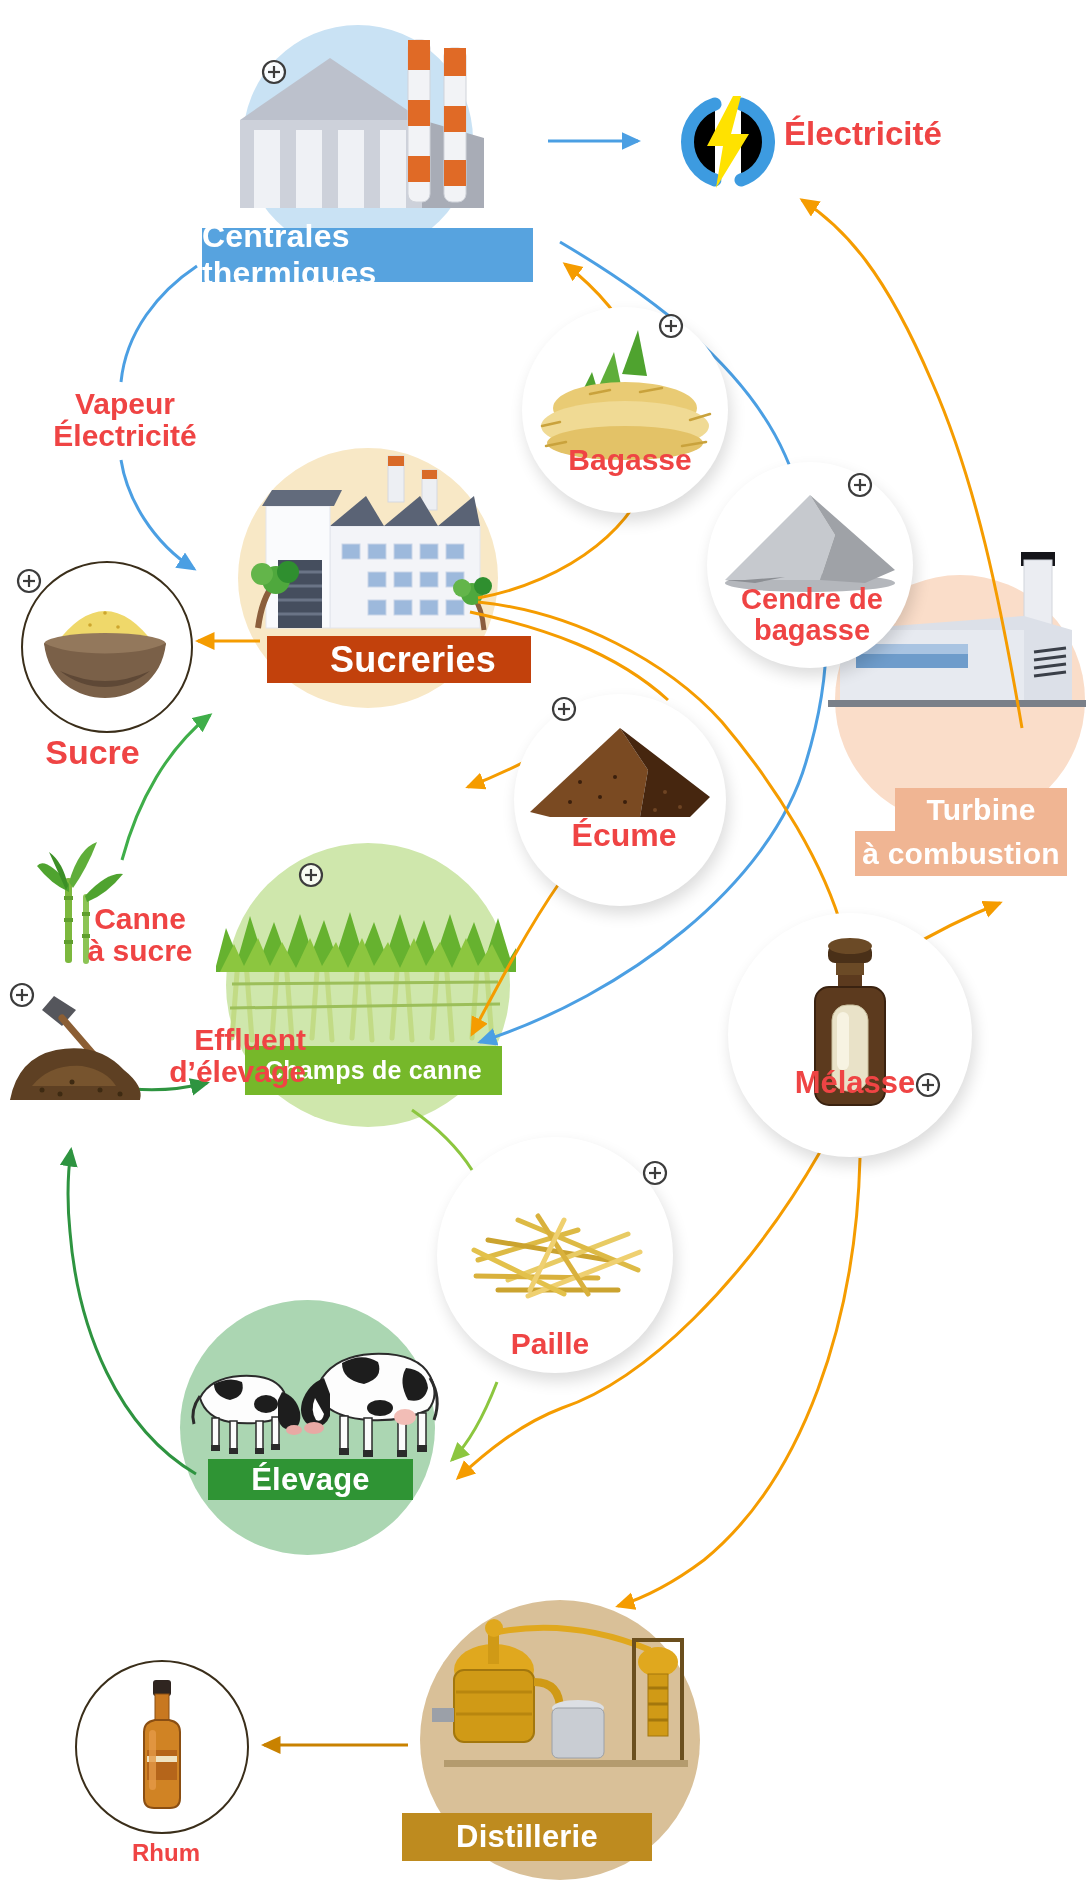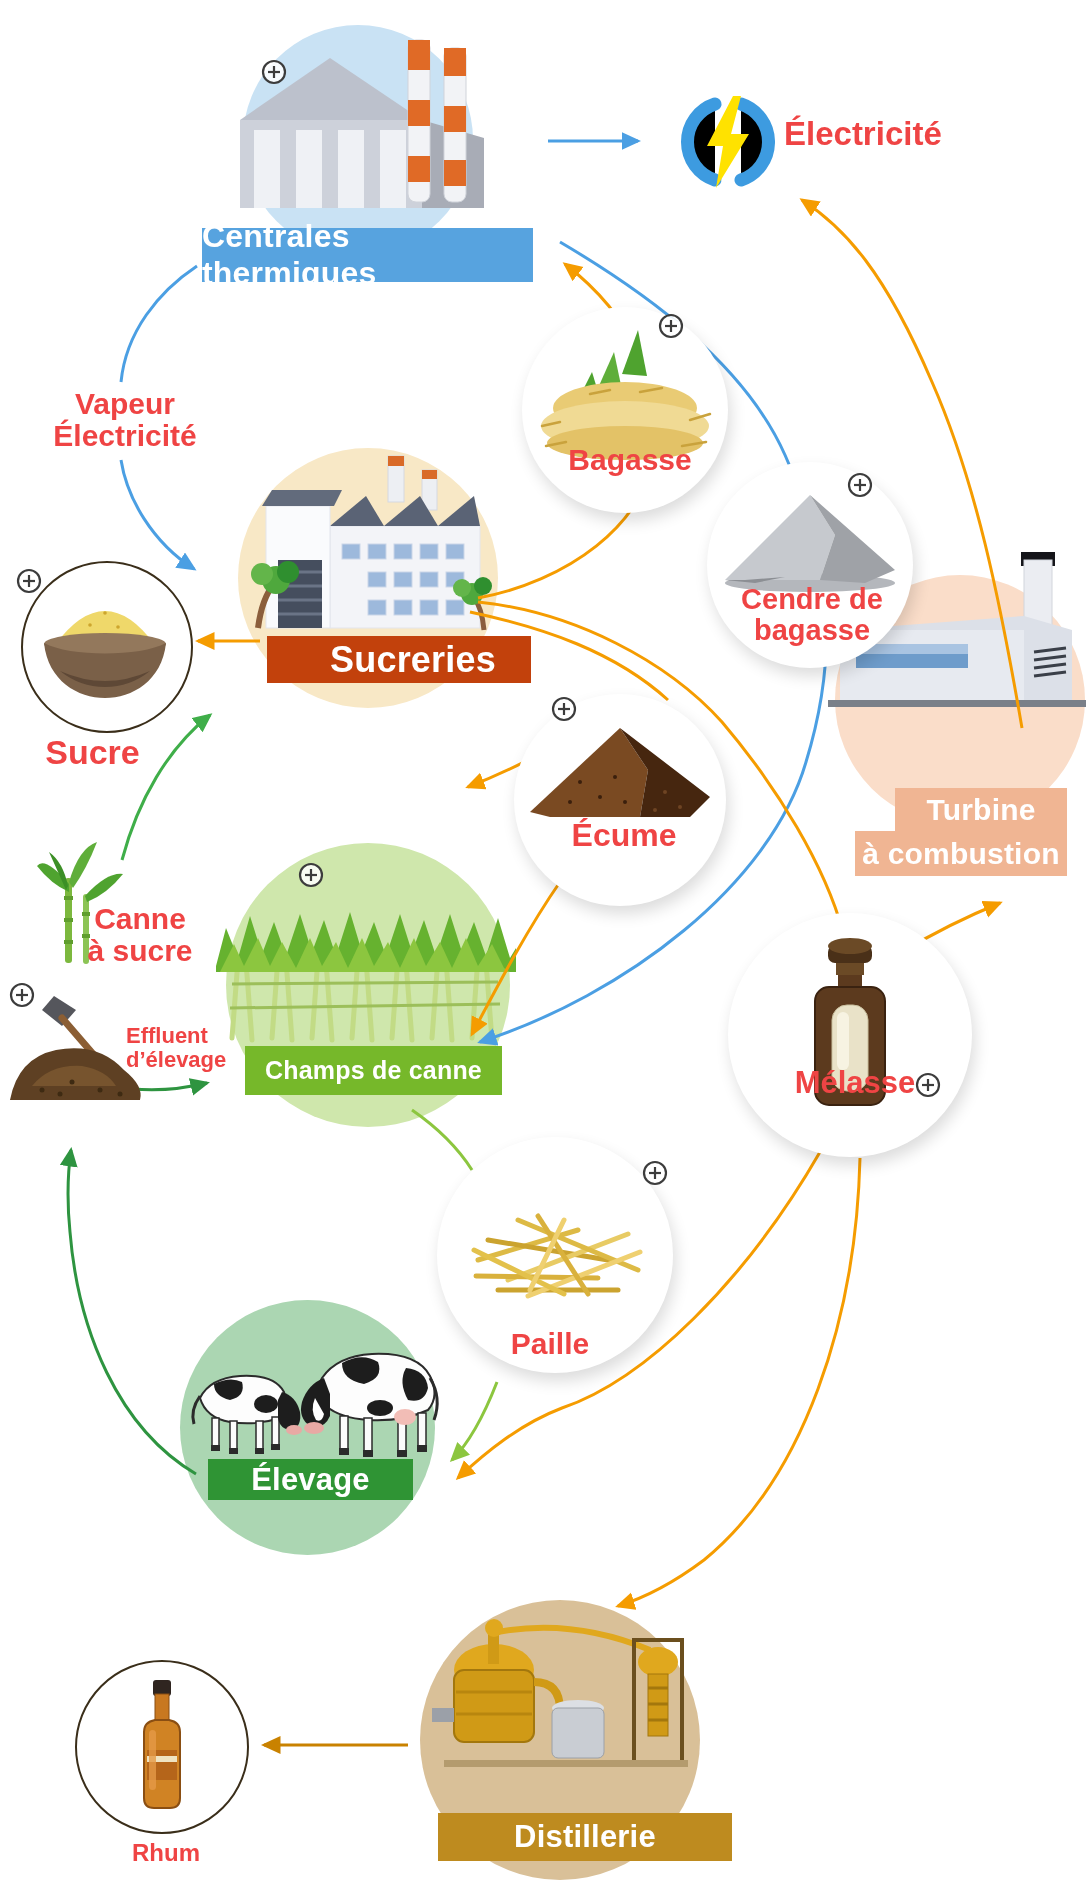--- a/index.html
+++ b/index.html
@@ -426,21 +426,21 @@
   </div>
 
   <div class="banner" style="left:245px;top:1046px;width:257px;height:49px;background:#76B82A;font-size:25px;">
     <span>Champs de canne</span>
   </div>
 
   <div class="banner" style="left:208px;top:1459px;width:205px;height:41px;background:#2F9434;font-size:31px;">
     <span>Élevage</span>
   </div>
 
-  <div class="banner" style="left:402px;top:1813px;width:294px;height:48px;background:#BE8B1F;font-size:31px;margin-left:36px;">
+  <div class="banner" style="left:402px;top:1813px;width:250px;height:48px;background:#BE8B1F;font-size:31px;">
     <span>Distillerie</span>
   </div>
 
   <div class="lbl" style="left:784px;top:116px;font-size:33px;white-space:nowrap;text-align:left;"><span>Électricité</span></div>
 
   <div class="lbl" style="left:30px;top:388px;width:190px;font-size:30px;">
     <div>Vapeur</div>
     <div>Électricité</div>
   </div>
 
@@ -455,21 +455,21 @@
 
   <div class="lbl" style="left:549px;top:818px;width:150px;font-size:32px;"><span>Écume</span></div>
 
   <div class="lbl" style="left:55px;top:890px;width:170px;font-size:30px;margin-top:13px;">
     <div>Canne</div>
     <div>à sucre</div>
   </div>
 
   <div class="lbl" style="left:770px;top:1066px;width:170px;font-size:31px;"><span>Mélasse</span></div>
 
-  <div class="lbl" style="left:126px;top:1024px;width:180px;font-size:22px;text-align:left;">
+  <div class="lbl" style="left:126px;top:1024px;width:180px;font-size:30px;text-align:right;">
     <div>Effluent</div>
     <div>d’élevage</div>
   </div>
 
   <div class="lbl" style="left:465px;top:1328px;width:170px;font-size:30px;"><span>Paille</span></div>
 
   <div class="lbl" style="left:96px;top:1840px;width:140px;font-size:24px;"><span>Rhum</span></div>
 
   <div class="plus" style="left:261px;top:59px;">
     <svg width="26" height="26" viewBox="0 0 26 26">

